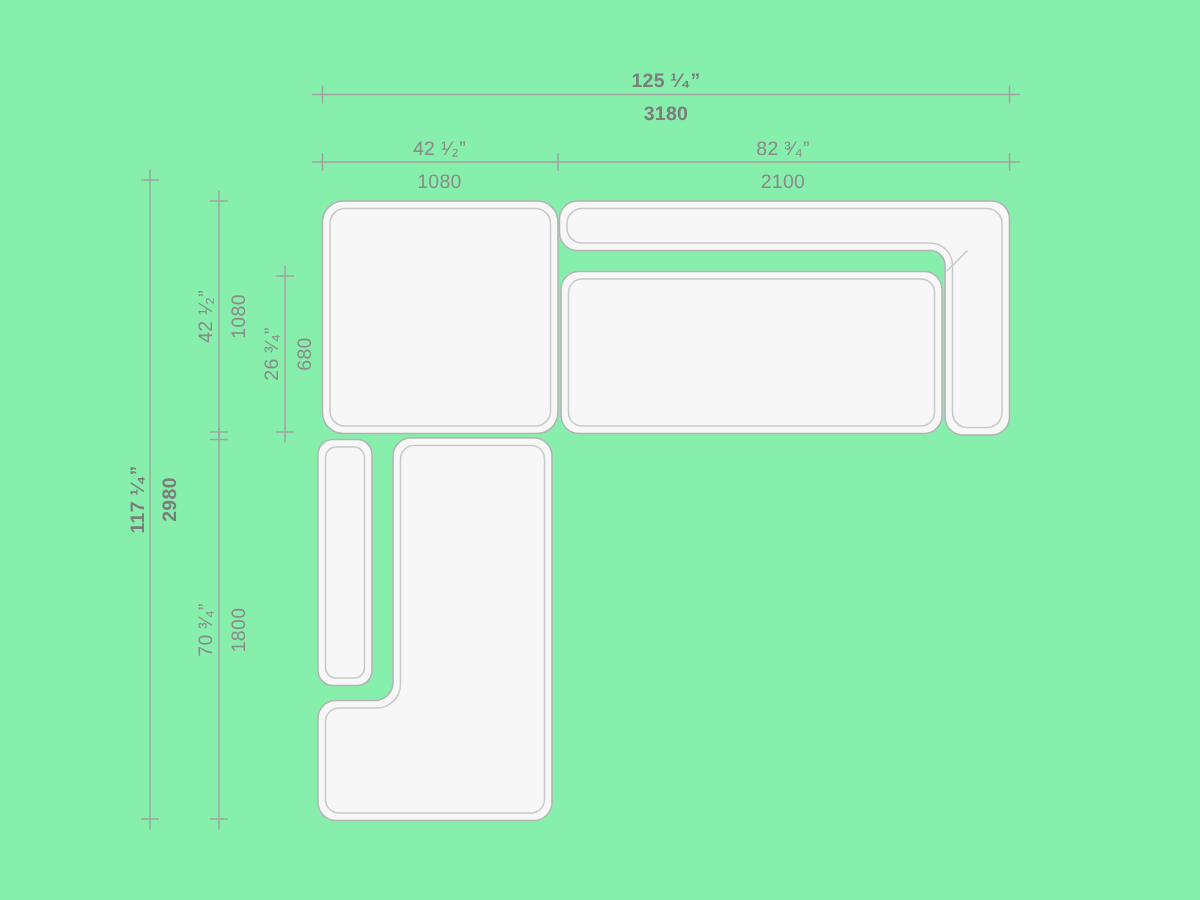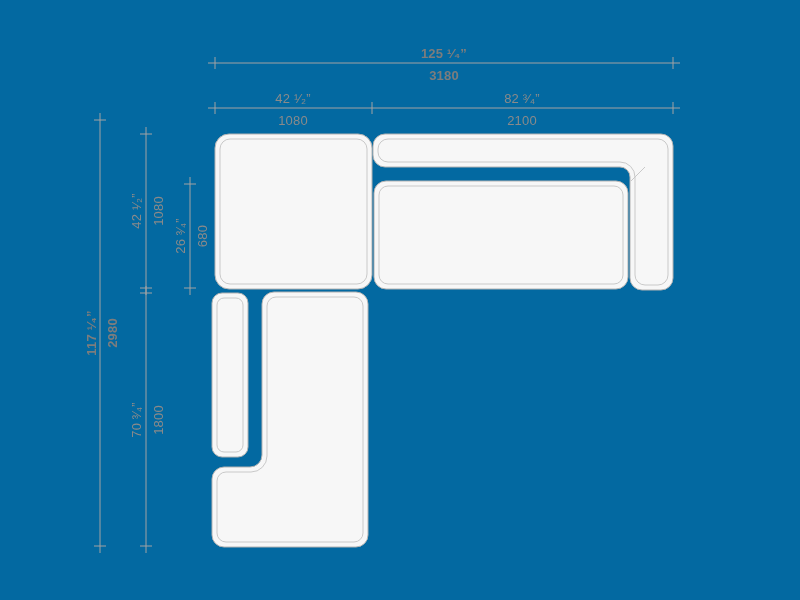--- a/index.html
+++ b/index.html
@@ -4,21 +4,21 @@
 <style>
   html, body {
     margin: 0;
     padding: 0;
     background: #f4f4f4;
   }
   .stage {
     position: relative;
     width: 800px;
     height: 600px;
-    background: #0369a1;
+    background: #86efac;
     overflow: hidden;
     font-family: "Liberation Sans", "DejaVu Sans", sans-serif;
   }
   svg { display: block; }
   .outline {
     fill: #f7f7f7;
     stroke: #b3b3b3;
     stroke-width: 1;
   }
   .inner {

